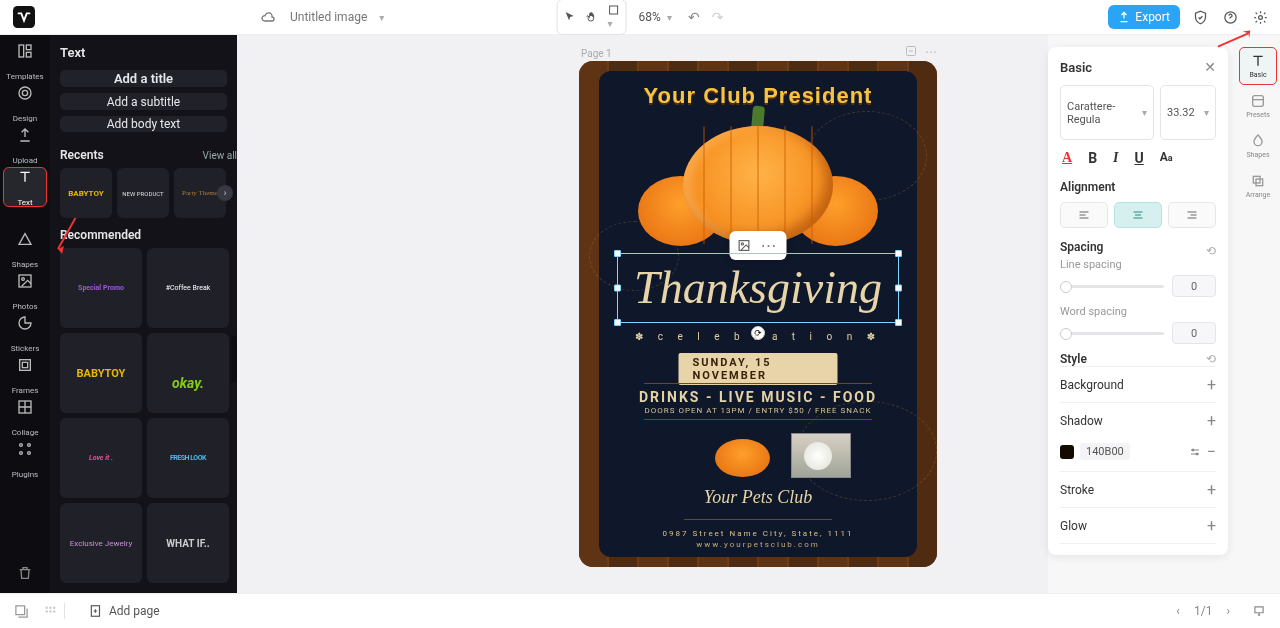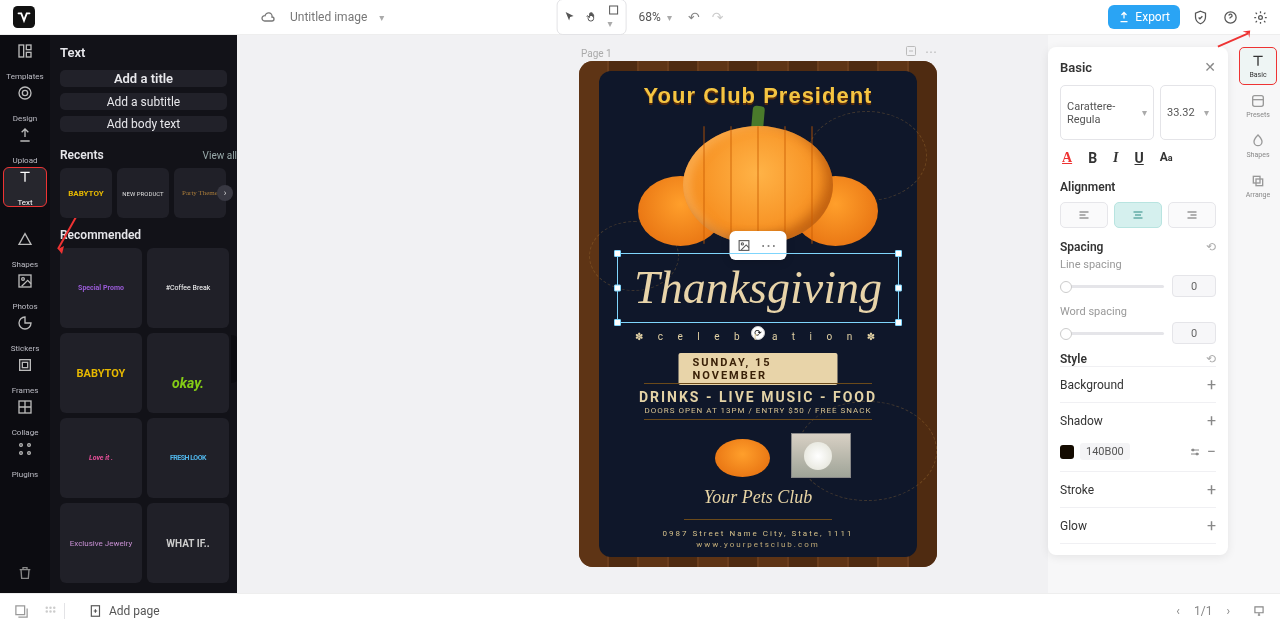--- a/index.html
+++ b/index.html
@@ -448,21 +448,21 @@
           <svg width="14" height="12" viewBox="0 0 24 24" stroke="#2a8a82" stroke-width="2">
             <path d="M3 6h18M6 12h12M3 18h18"></path>
           </svg>
         </div>
       <div class="align-btn">
           <svg width="14" height="12" viewBox="0 0 24 24" stroke="#666" stroke-width="2">
             <path d="M3 6h18M9 12h12M3 18h18"></path>
           </svg>
         </div>
     </div>
-    <div style="display:flex;justify-content:space-between;align-items:flex-start;gap:14px;">
+    <div style="display:flex;justify-content:space-between;align-items:flex-end;gap:14px;">
         <div class="sect-label" style="margin-bottom:4px;">Spacing</div>
         <span class="reset">⟲</span>
       </div>
     <div class="sub-label">Line spacing</div>
     <div class="spacing-row">
         <div class="slider"></div>
         <input class="num-in" value="0" style="">
       </div>
     <div class="sub-label">Word spacing</div>
     <div class="spacing-row">

